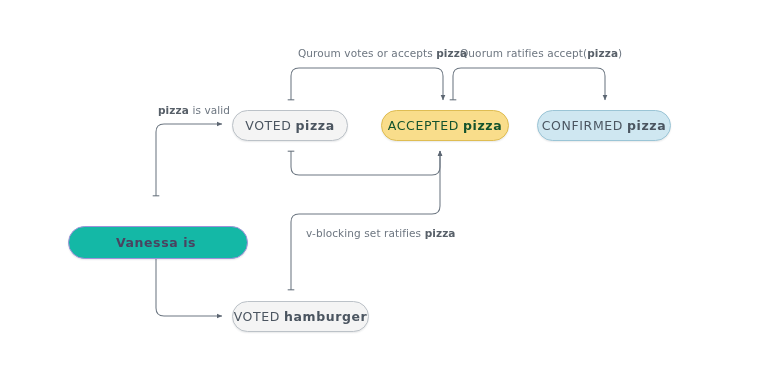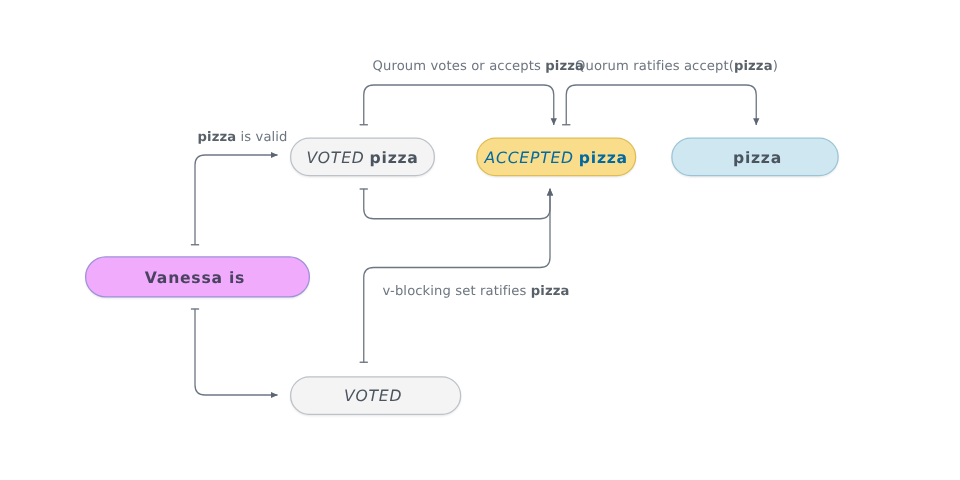--- a/index.html
+++ b/index.html
@@ -37,27 +37,27 @@
     border-radius: 999px;
     border: 1px solid #b9bfc6;
     background: #f4f4f4;
     color: #4a5560;
     font-size: 12.5px;
     letter-spacing: 0.6px;
     white-space: nowrap;
     box-shadow: 0 1px 1.5px rgba(40,50,60,0.10);
   }
   .node .lbl-strong { font-weight: 700; }
-  .node .lbl-normal { font-weight: 400; font-style: italic; }
+  .node .lbl-normal { font-weight: 400; }
   .node .sp { display: inline-block; width: 4px; }
 
   .node.neutral  { background: #f4f4f4; border-color: #bcc2c8; color: #4b5560; }
-  .node.accepted { background: #f9dd8b; border-color: #dfbd53; color: #0369a1; }
+  .node.accepted { background: #f9dd8b; border-color: #dfbd53; color: #14532d; }
   .node.confirmed{ background: #cfe7f1; border-color: #9bc5d6; color: #4b5560; }
-  .node.uncommitted { background: #f0abfc; border-color: #9f90d9; color: #4a4360; }
+  .node.uncommitted { background: #14b8a6; border-color: #9f90d9; color: #4a4360; margin-top: 21px; }
 
   .edge-label {
     position: absolute;
     font-size: 10.5px;
     color: #6d7680;
     white-space: nowrap;
     letter-spacing: 0.1px;
     line-height: 1;
   }
   .edge-label b { font-weight: 700; color: #586069; }
@@ -99,32 +99,34 @@
     <span class="lbl-strong">pizza</span>
   </div>
 
   <div class="node accepted" style="left:381px; top:110px; width:128px; height:31px;">
     <span class="lbl-normal">ACCEPTED</span>
     <span class="sp"></span>
     <span class="lbl-strong">pizza</span>
   </div>
 
   <div class="node confirmed" style="left:537px; top:110px; width:134px; height:31px;">
+    <span class="lbl-normal">CONFIRMED</span>
     <span class="sp"></span>
     <span class="lbl-strong">pizza</span>
   </div>
 
   <div class="node uncommitted" style="left:68px; top:205px; width:180px; height:33px;">
     <span class="lbl-strong">Vanessa is</span>
     <span class="sp"></span>
   </div>
 
   <div class="node neutral" style="left:232px; top:301px; width:137px; height:31px;">
     <span class="lbl-normal">VOTED</span>
     <span class="sp"></span>
+    <span class="lbl-strong">hamburger</span>
   </div>
 
   <div class="edge-label" style="left:158px; top:105px;text-align:right;">
     <b>pizza</b><span> </span><span>is valid</span>
   </div>
 
   <div class="edge-label" style="left:460px; top:48px;">
     <span>Quorum ratifies accept(</span><b>pizza</b><span>)</span>
   </div>
 

